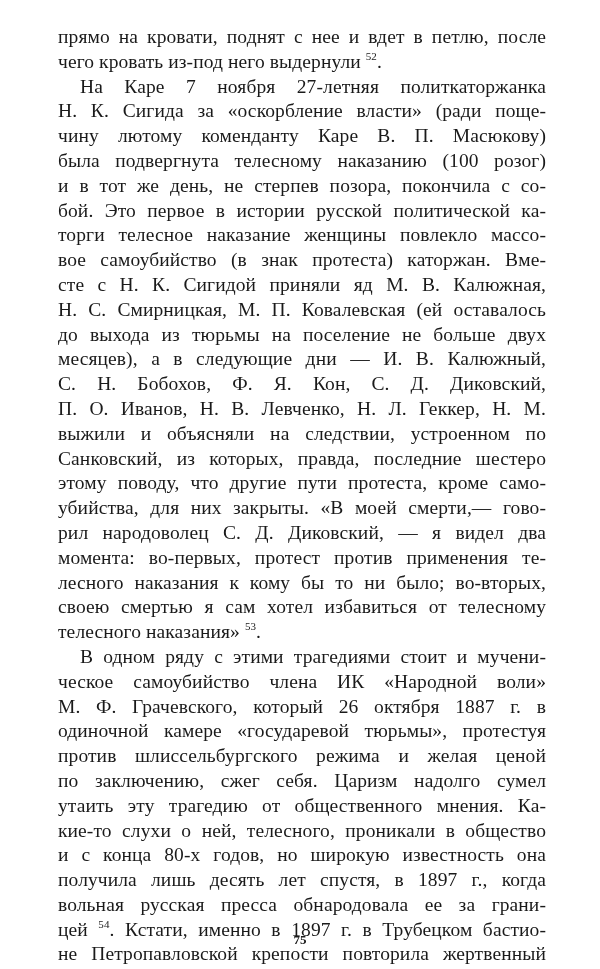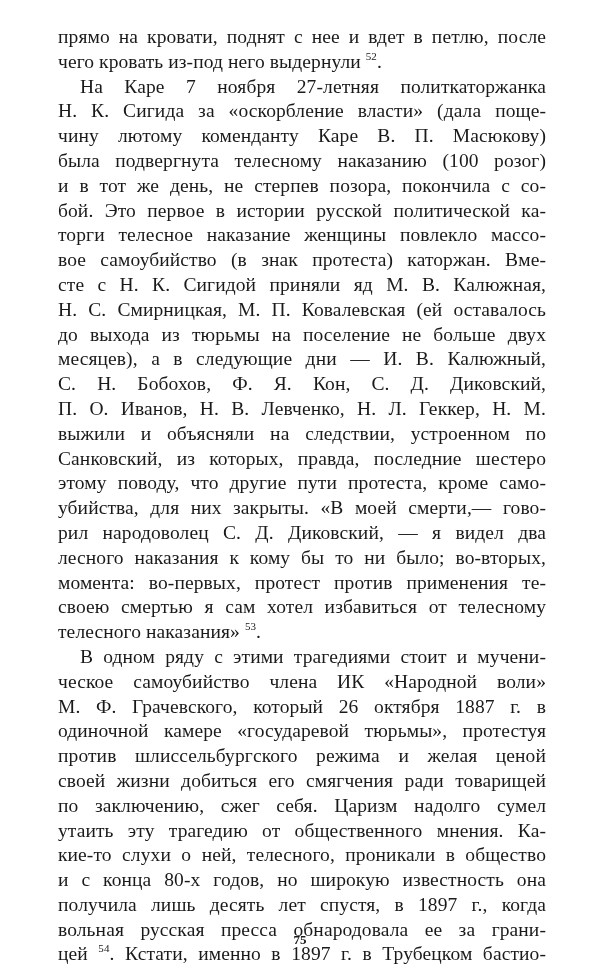--- a/index.html
+++ b/index.html
@@ -51,48 +51,47 @@
       font-weight: bold;
     }
   </style>
 </head>
 <body>
 
 <div class="page" id="page-body">
     <div class="line"><span>прямо на кровати, поднят с нее и вдет в петлю, после</span></div>
     <div class="line last"><span>чего кровать из-под него выдернули</span>&nbsp;<sup>52</sup><span>.</span></div>
     <div class="line indent"><span>На Каре 7 ноября 27-летняя политкаторжанка</span></div>
-    <div class="line"><span>Н. К. Сигида за «оскорбление власти» (дала поще-</span></div>
+    <div class="line"><span>Н. К. Сигида за «оскорбление власти» (ради поще-</span></div>
     <div class="line"><span>чину лютому коменданту Каре В. П. Масюкову)</span></div>
     <div class="line"><span>была подвергнута телесному наказанию (100 розог)</span></div>
     <div class="line"><span>и в тот же день, не стерпев позора, покончила с со-</span></div>
     <div class="line"><span>бой. Это первое в истории русской политической ка-</span></div>
     <div class="line"><span>торги телесное наказание женщины повлекло массо-</span></div>
     <div class="line"><span>вое самоубийство (в знак протеста) каторжан. Вме-</span></div>
     <div class="line"><span>сте с Н. К. Сигидой приняли яд М. В. Калюжная,</span></div>
     <div class="line"><span>Н. С. Смирницкая, М. П. Ковалевская (ей оставалось</span></div>
     <div class="line"><span>до выхода из тюрьмы на поселение не больше двух</span></div>
     <div class="line"><span>месяцев), а в следующие дни — И. В. Калюжный,</span></div>
     <div class="line"><span>С. Н. Бобохов, Ф. Я. Кон, С. Д. Диковский,</span></div>
     <div class="line"><span>П. О. Иванов, Н. В. Левченко, Н. Л. Геккер, Н. М.</span></div>
     <div class="line"><span>выжили и объясняли на следствии, устроенном по</span></div>
     <div class="line"><span>Санковский, из которых, правда, последние шестеро</span></div>
     <div class="line"><span>этому поводу, что другие пути протеста, кроме само-</span></div>
     <div class="line"><span>убийства, для них закрыты. «В моей смерти,— гово-</span></div>
     <div class="line"><span>рил народоволец С. Д. Диковский, — я видел два</span></div>
+    <div class="line"><span>момента: во-первых, протест против применения те-</span></div>
     <div class="line"><span>лесного наказания к кому бы то ни было; во-вторых,</span></div>
-    <div class="line"><span>момента: во-первых, протест против применения те-</span></div>
     <div class="line"><span>своею смертью я сам хотел избавиться от телесному</span></div>
     <div class="line last"><span>телесного наказания»</span>&nbsp;<sup>53</sup><span>.</span></div>
     <div class="line indent"><span>В одном ряду с этими трагедиями стоит и мучени-</span></div>
     <div class="line"><span>ческое самоубийство члена ИК «Народной воли»</span></div>
     <div class="line"><span>М. Ф. Грачевского, который 26 октября 1887 г. в</span></div>
     <div class="line"><span>одиночной камере «государевой тюрьмы», протестуя</span></div>
     <div class="line"><span>против шлиссельбургского режима и желая ценой</span></div>
-    <div class="line"><span>своей жизни добиться его смягчения ради товарищей</span></div>
     <div class="line"><span>по заключению, сжег себя. Царизм надолго сумел</span></div>
     <div class="line"><span>утаить эту трагедию от общественного мнения. Ка-</span></div>
     <div class="line"><span>кие-то слухи о ней, телесного, проникали в общество</span></div>
     <div class="line"><span>и с конца 80-х годов, но широкую известность она</span></div>
     <div class="line"><span>получила лишь десять лет спустя, в 1897 г., когда</span></div>
     <div class="line"><span>вольная русская пресса обнародовала ее за грани-</span></div>
     <div class="line"><span>цей</span>&nbsp;<sup>54</sup><span>. Кстати, именно в 1897 г. в Трубецком бастио-</span></div>
     <div class="line"><span>не Петропавловской крепости повторила жертвенный</span></div>
   </div>
 <div class="page-number">75</div>

